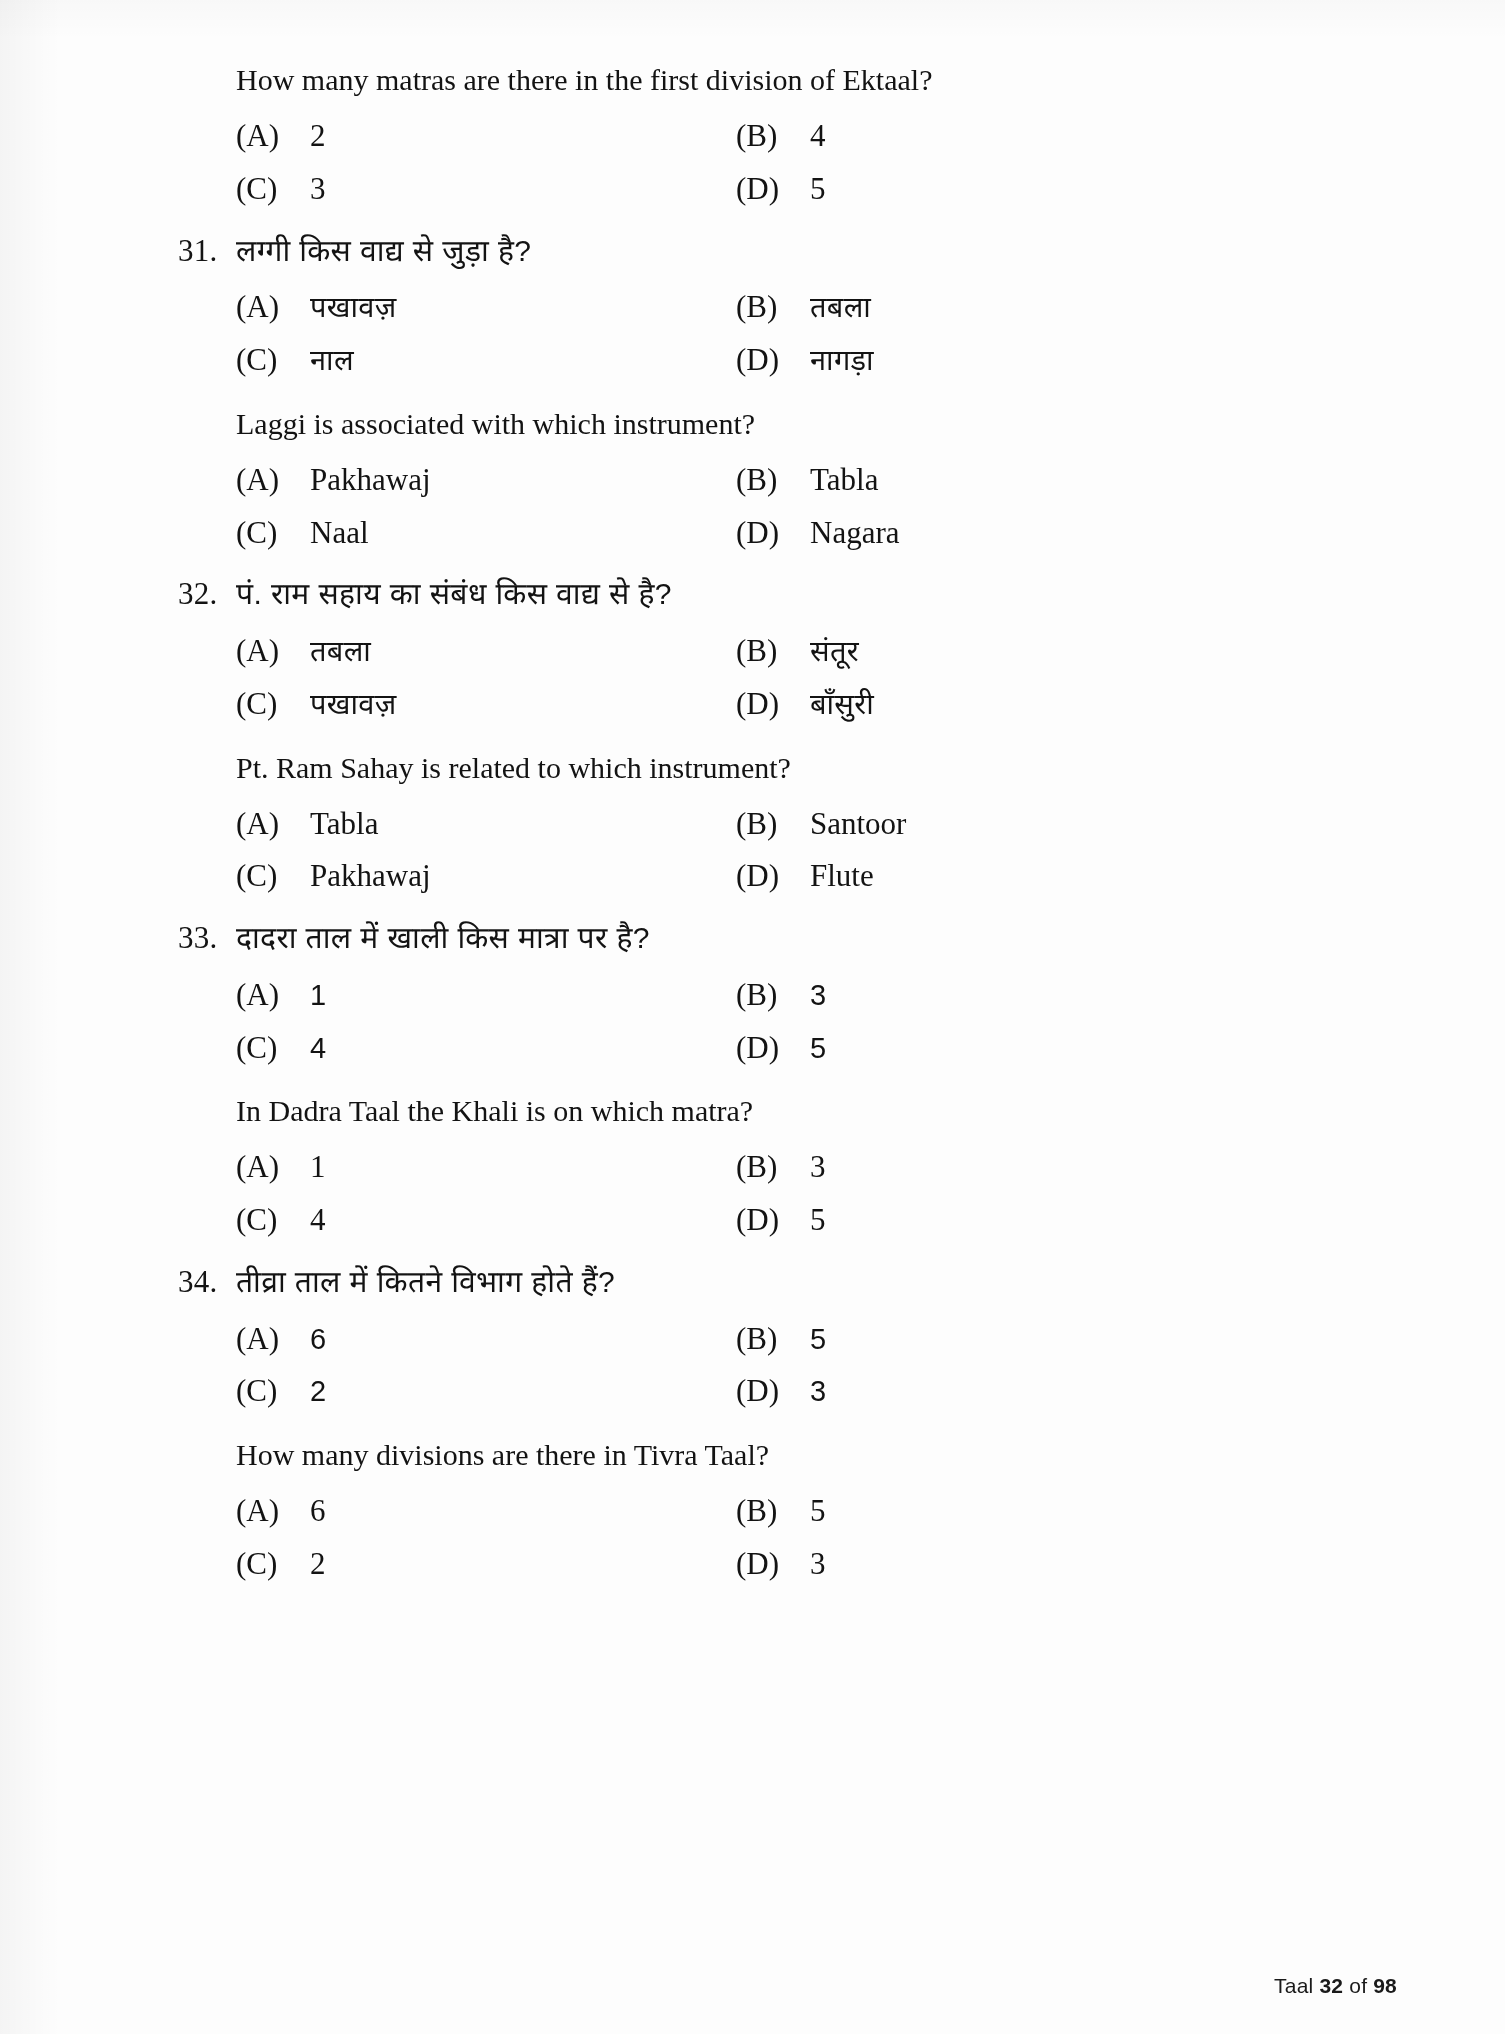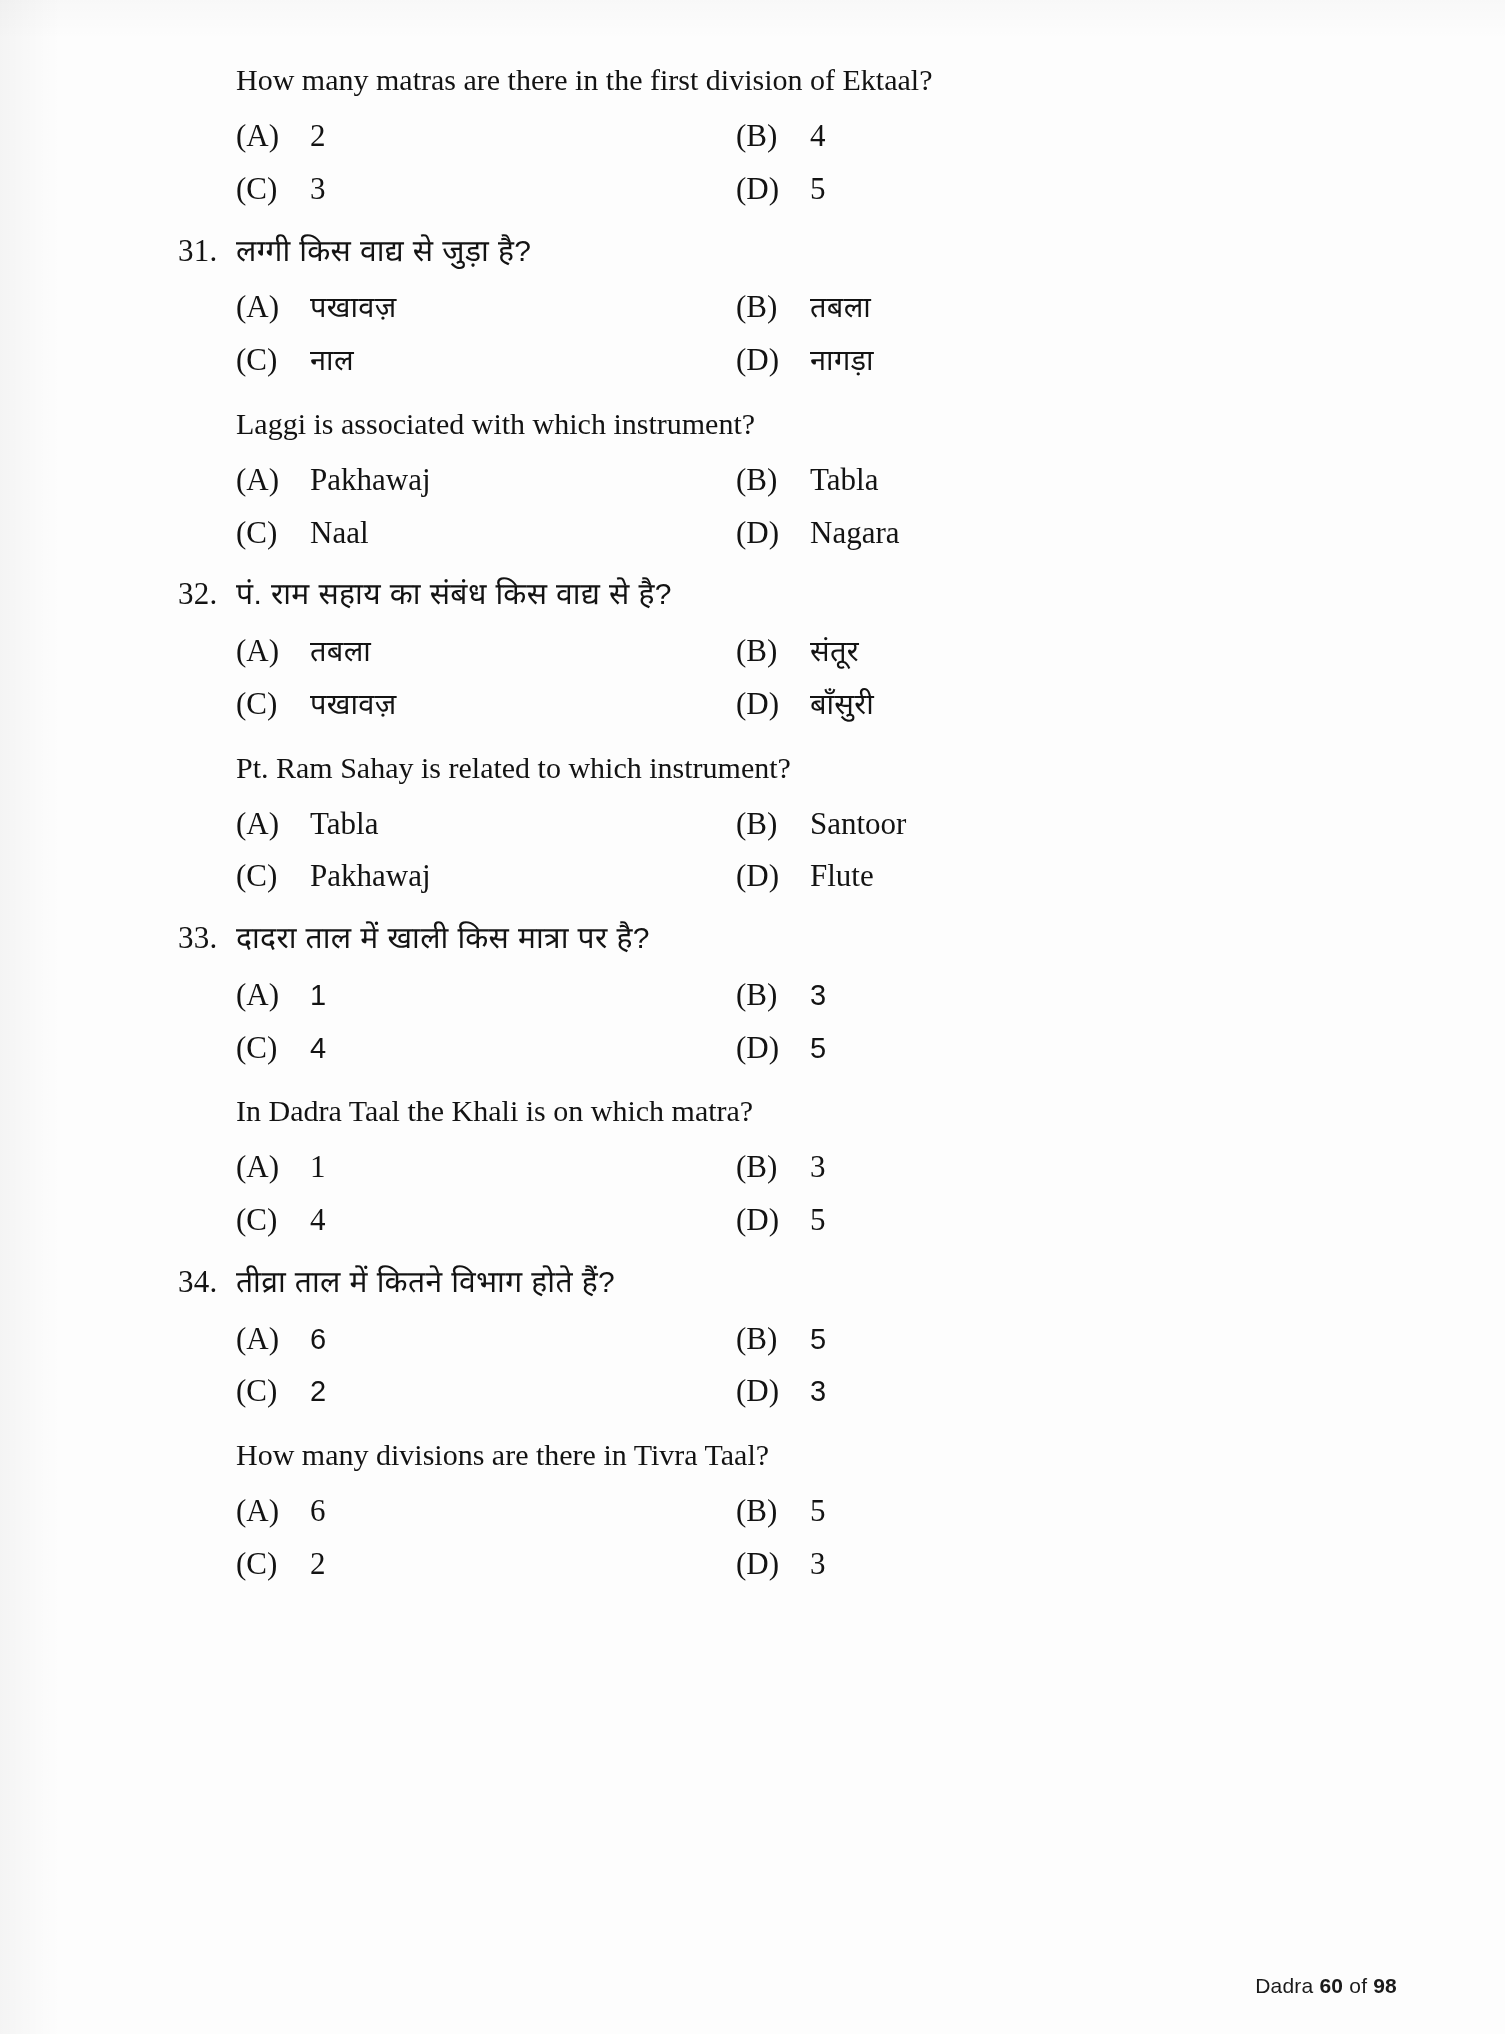--- a/index.html
+++ b/index.html
@@ -335,19 +335,19 @@
             <span class="lbl">(D)</span>
             <span class="val">3</span>
           </div>
         </div>
       </div>
     </div>
 
   <div class="scan-tint"></div>
 
   <div class="footer">
-    <span>Dadra</span>
-    <b>60</b>
+    <span>Taal</span>
+    <b>32</b>
     <span>of</span>
     <b>98</b>
   </div>
 
 </div>
 
 </body></html>

